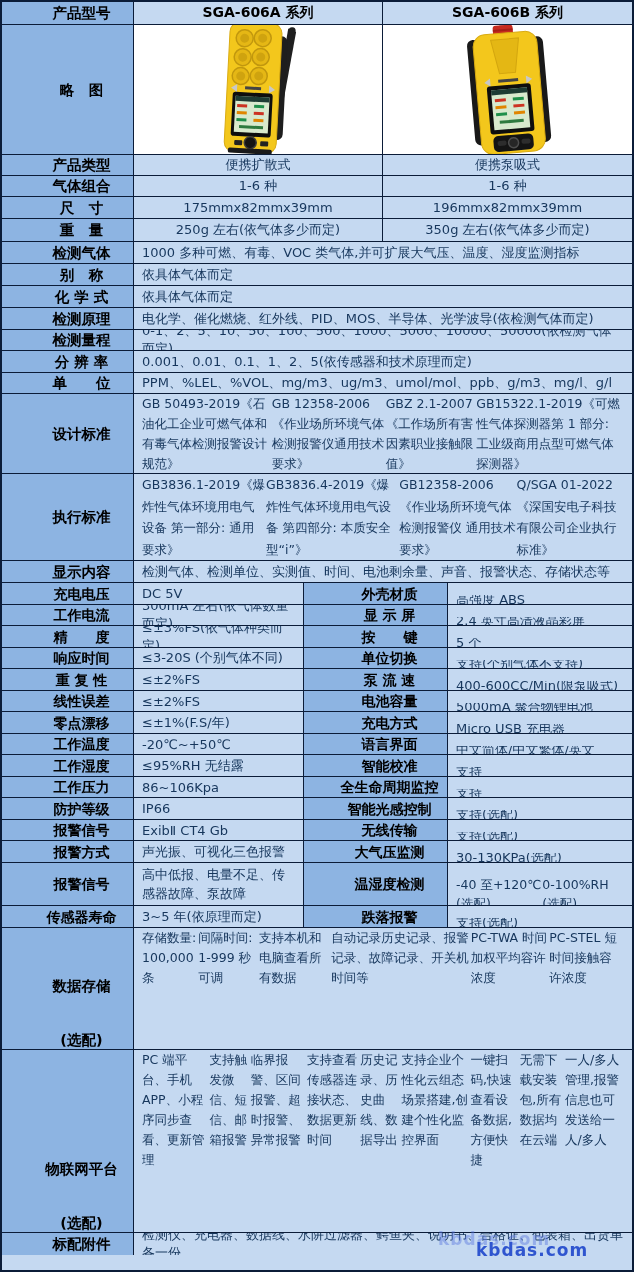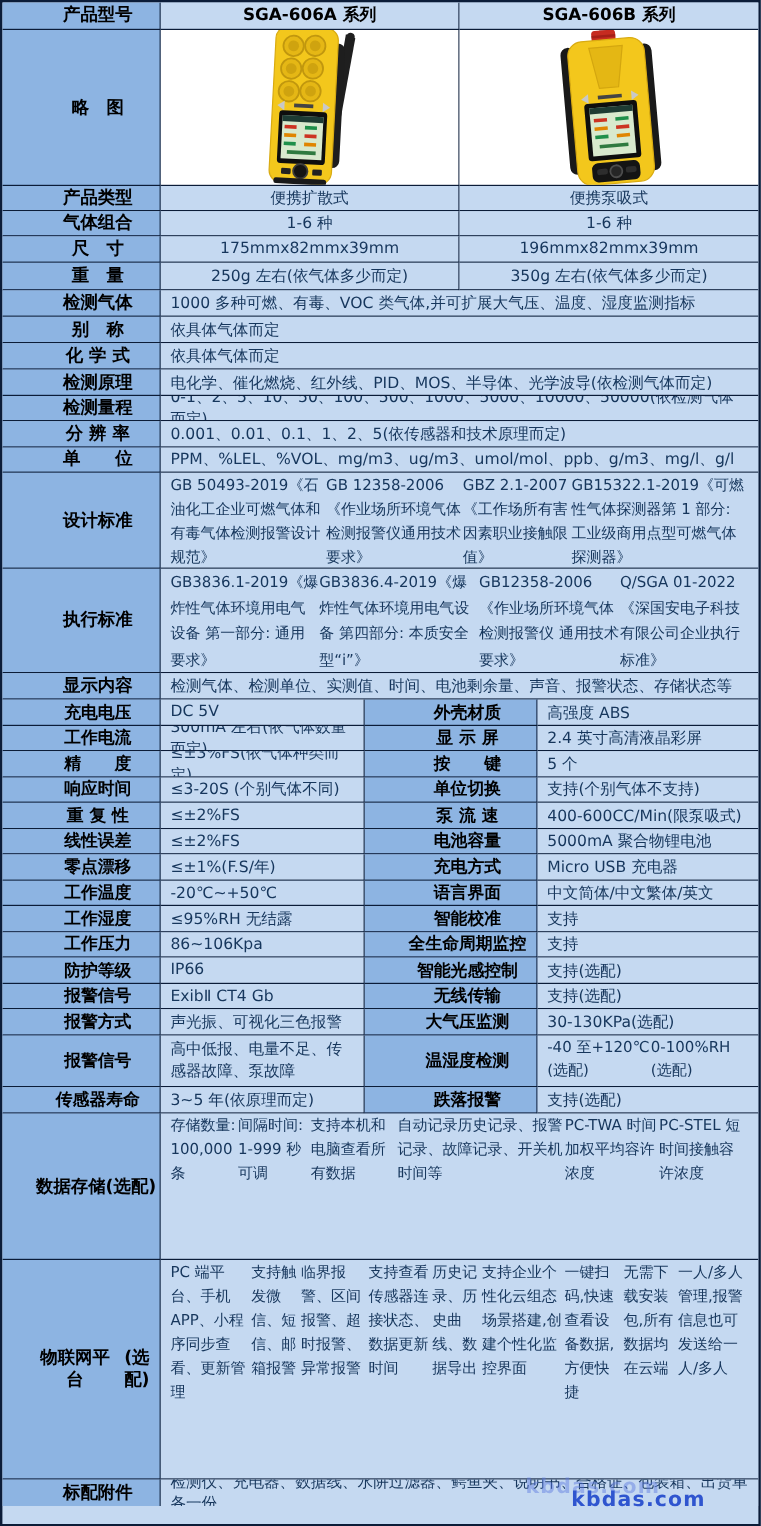--- a/index.html
+++ b/index.html
@@ -19,27 +19,27 @@
     background: #8db4e2; justify-content: center; text-align: center;
     font-weight: bold; color: #000; font-size: 14.5px; line-height: 18px; padding-left: 28px;
   }
   .qlbl { font-size: 14px; }
   .val { background: #c5d9f1; color: #16365c; font-size: 13px; padding: 0 8px; }
   .center { justify-content: center; padding: 0 4px; }
   .hdr { font-weight: bold; color: #000; font-size: 14px; }
   .white { background: #ffffff; justify-content: center; }
   .ml { flex-direction: row; align-items: flex-start; justify-content: center; line-height: 20px; font-size: 12.5px; }
   .ml.wide { line-height: 21.5px; }
-  .stack { flex-direction: row; justify-content: flex-start; }
+  .stack { flex-direction: column; justify-content: flex-end; gap: 36px; }
   .wrapv { line-height: 19px; padding-top: 2px; padding-bottom: 2px; }
   .w-lbl { width: 132px; }
   .w-a { width: 249px; }
   .w-b { width: 249px; }
   .w-full { width: 498px; }
-  .q1 { width: 132px; } .q2 { width: 170px; } .q3 { width: 144px; } .q4 { width: 184px; }
+  .q1 { width: 132px; } .q2 { width: 170px; } .q3 { width: 144px; } .q4 { width: 184px; margin-top: 12px; }
   #watermark {
     position: absolute; left: 474px; top: 1238px;
     font-size: 17px; font-weight: bold; color: #2f55cf; letter-spacing: 1px;
     text-shadow: -38px -11px 0 rgba(90, 120, 225, 0.45);
     pointer-events: none;
   }
   svg { display: block; }
 </style>
 </head>
 <body>

